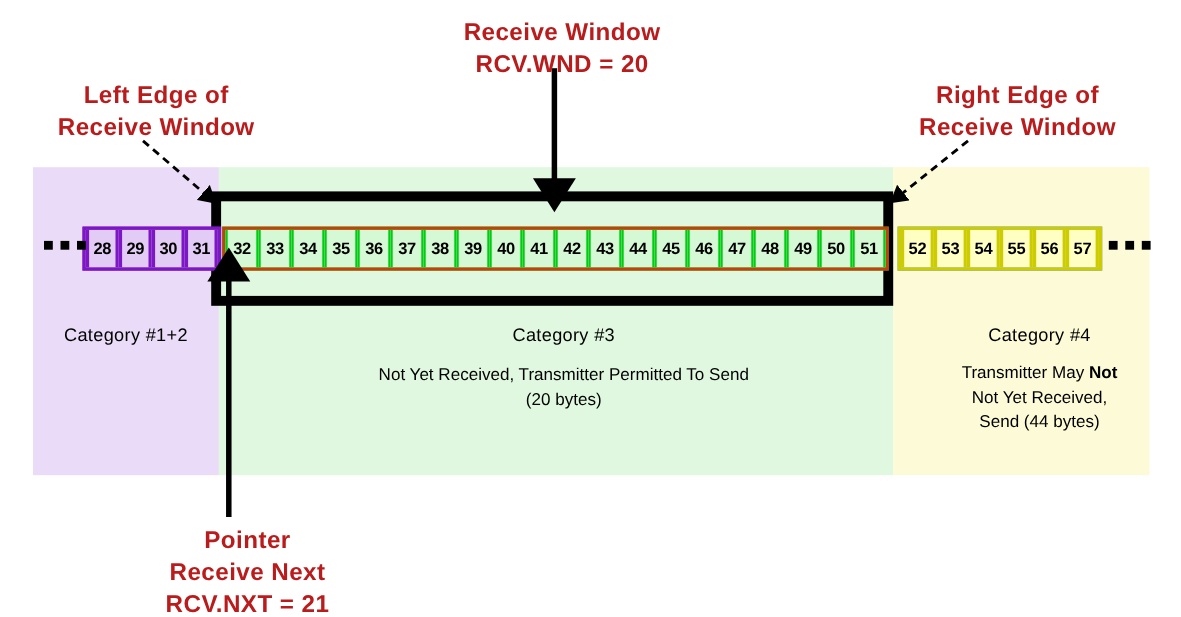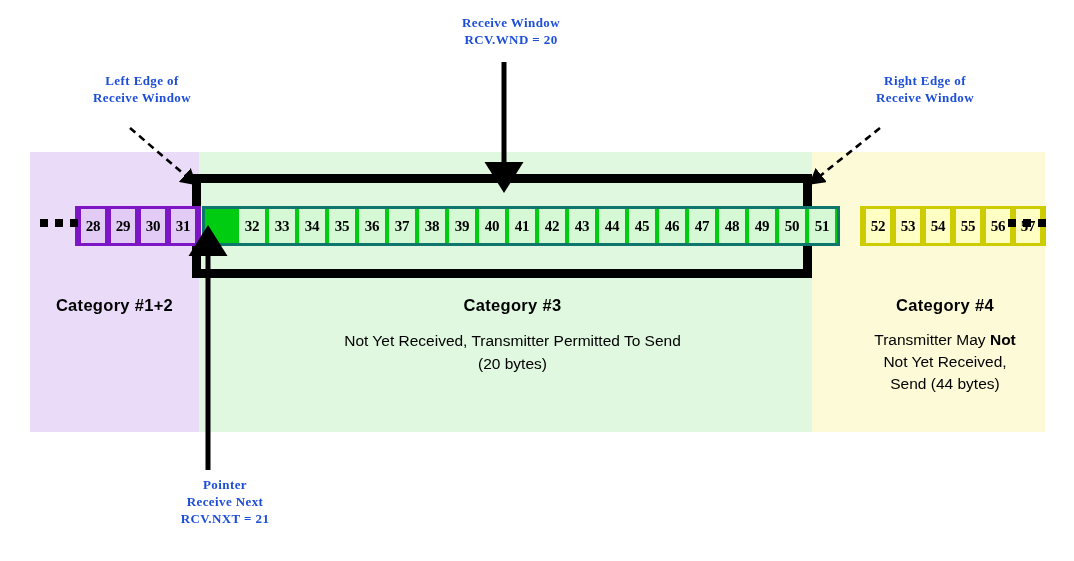--- a/index.html
+++ b/index.html
@@ -54,53 +54,51 @@
   }
   .cell {
     box-sizing: border-box;
     display: flex;
     align-items: center;
     justify-content: center;
     font-size: 15px;
     font-weight: bold;
     color: #000000;
     letter-spacing: -0.3px;
-    font-family: Liberation Serif, serif;
   }
 
   
   .strip-purple {
     left: 75px;
     border: 3px solid #7D16C4;
     background: #7D16C4;
   }
   .strip-purple .cell {
     width: 30px;
     background: #E2CCF5;
     border-left: 3px solid #7D16C4;
     border-right: 3px solid #7D16C4;
   }
 
   
   .strip-green {
     left: 202px;
-    border: 3px solid #0f766e;
+    border: 3px solid #c2410c;
     background: #00CC11;
-    padding-left: 32px;
   }
   .strip-green .cell {
     width: 30px;
     background: #D5F8D5;
     border-left: 2px solid #00CC11;
     border-right: 2px solid #00CC11;
   }
 
   
   .strip-yellow {
-    left: 860px;
+    left: 816px;
     border: 3px solid #CCCC00;
     background: #3b82f6;
   }
   .strip-yellow .cell {
     width: 30px;
     background: #FFFFC4;
     border-left: 3px solid #CCCC00;
     border-right: 3px solid #CCCC00;
   }
 
@@ -117,42 +115,41 @@
     width: 8px;
     height: 8px;
     background: #000000;
   }
   .ellipsis-left  { left: 40px; }
   .ellipsis-right { left: 1008px; }
 
   
   .anno {
     position: absolute;
-    font-size: 13px;
+    font-size: 22px;
     font-weight: bold;
-    color: #1d4ed8;
+    color: #b91c1c;
     text-align: center;
     line-height: 1.32;
     letter-spacing: 0.4px;
-    font-family: Liberation Serif, serif;
   }
   .anno-rcvwnd    { left: 366px; top: 14px;  width: 290px; }
   .anno-leftedge  { left: 22px;  top: 72px;  width: 240px; }
   .anno-rightedge { left: 800px; top: 72px;  width: 250px; }
   .anno-rcvnxt    { left: 110px; top: 476px; width: 230px; }
 
   
   .cat {
     position: absolute;
     text-align: center;
     color: #000000;
   }
   .cat-title {
     font-size: 16.5px;
-    font-weight: bold;
+    font-weight: normal;
     letter-spacing: 0.3px;
     margin-bottom: 14px;
   }
   .cat-desc {
     font-size: 15.5px;
     font-weight: normal;
     line-height: 1.42;
   }
   .cat-12 { left: 30px;  top: 296px; width: 169px; }
   .cat-3  { left: 206px; top: 296px; width: 613px; }

